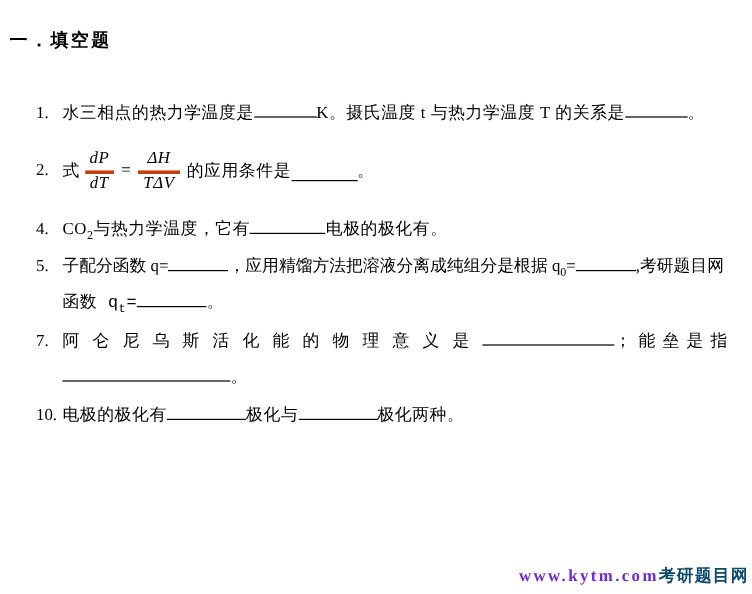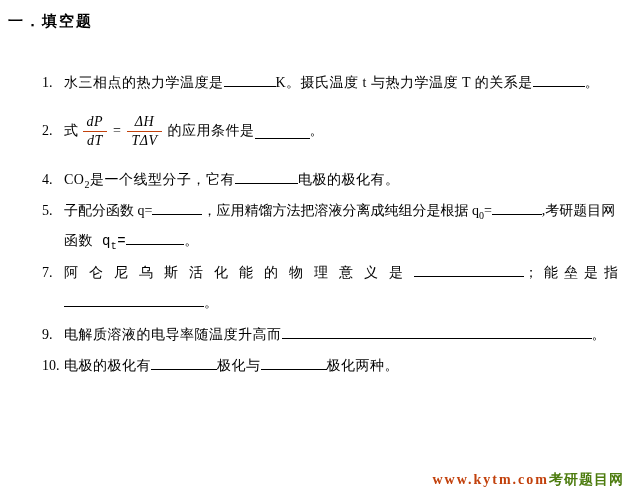--- a/index.html
+++ b/index.html
@@ -2,41 +2,41 @@
 <html><head>
 <meta charset="utf-8">
 <style>
   html,body { margin:0; padding:0; }
   body {
     width:627px; height:495px; background:#ffffff; overflow:hidden; position:relative;
     font-family:"Liberation Serif","DejaVu Serif",serif;
     font-size:14px; color:#000;
   }
   .title {
-    font-size:15px; font-weight:bold; margin:12px 0 0 8px; letter-spacing:2px;
+    font-size:15px; font-weight:bold; margin:24px 0 0 8px; letter-spacing:2px;
   }
-  .questions { margin-top:36px; padding-left:42px; }
+  .questions { margin-top:36px; padding-left:30px; }
   .qline {
     height:31px; line-height:31px; white-space:nowrap; letter-spacing:0.5px;
   }
   .qnum { display:inline-block; width:22px; letter-spacing:0; }
   .cont { padding-left:22px;font-family:Liberation Mono, monospace; }
   .blank {
     display:inline-block; height:15px; border-bottom:1px solid #000;
     vertical-align:baseline;
   }
   sub { font-size:10px; line-height:0; }
   
   .qline.formula-row {
     height:66px; display:flex; align-items:center; line-height:normal;
   }
   .formula { display:inline-flex; align-items:center; margin:0 6px 0 4px;
     font-style:italic; font-family:"Liberation Serif","DejaVu Serif",serif; }
   .frac { display:inline-block; text-align:center; }
-  .frac .fnum { display:block; border-bottom:1px solid #c2410c; padding:0 4px 1px; }
+  .frac .fnum { display:block; border-bottom:3px solid #c2410c; padding:0 4px 1px; }
   .frac .fden { display:block; padding:1px 4px 0; }
   .eq { margin:0 6px; font-style:normal; }
   
   .sp-wide { letter-spacing:11px; }
   .sp-mid  { letter-spacing:6px;margin-top:22px; }
   .q5a { letter-spacing:0; }
   
   .watermark {
     position:absolute; right:3px; bottom:6px; font-weight:bold; font-size:14px;
     white-space:nowrap;
@@ -71,48 +71,45 @@
             <span class="fden">TΔV</span>
           </span>
       </span>
       <span>的应用条件是</span>
         <span class="blank" style="width:55px"></span>
         <span>。</span>
     </div>
 
 
     <div class="qline">
-      <span class="qnum">4.</span><span>CO</span><sub>2</sub><span>是一个线型分子，它有</span><span class="blank" style="width:63px"></span><span>电极的极化有。</span>
+      <span class="qnum">4.</span><span>CO</span><sub>2</sub><span>与热力学温度，它有</span><span class="blank" style="width:63px"></span><span>电极的极化有。</span>
     </div>
 
     <div class="qline q5a">
       <span class="qnum">5.</span><span>子配分函数 q=</span><span class="blank" style="width:50px"></span><span>，应用精馏方法把溶液分离成纯组分是根据 q</span><sub>0</sub><span>=</span><span class="blank" style="width:50px"></span><span>,考研题目网</span>
     </div>
 
     <div class="qline cont">
       <span>函数 q</span><sub>t</sub><span>=</span><span class="blank" style="width:58px"></span><span>。</span>
     </div>
 
 
     <div class="qline">
       <span class="qnum">7.</span><span class="sp-wide">阿仑尼乌斯活化能的物理意义是</span><span class="blank" style="width:110px"></span><span class="sp-mid">；能垒是指</span>
     </div>
 
     <div class="qline cont">
       <span class="blank" style="width:140px"></span><span>。</span>
     </div>
 
 
-    <div class="qline">
-      <span class="qnum">9.</span><span>电解质溶液的电导率随温度升高而</span><span class="blank" style="width:310px"></span><span>。</span>
-    </div>
 
     <div class="qline">
       <span class="qnum">10.</span><span>电极的极化有</span><span class="blank" style="width:66px"></span><span>极化与</span><span class="blank" style="width:66px"></span><span>极化两种。</span>
     </div>
 
   </div>
 
   <div class="watermark">
-    <span class="wm-url" style="color: #c2410c;">www.kytm.com</span><span class="wm-site" style="color: #4d7c0f;">考研题目网</span>
+    <span class="wm-url" style="color: #6d28d9;">www.kytm.com</span><span class="wm-site" style="color: #0c4a6e;">考研题目网</span>
   </div>
 
 </div>
 
 </body></html>

